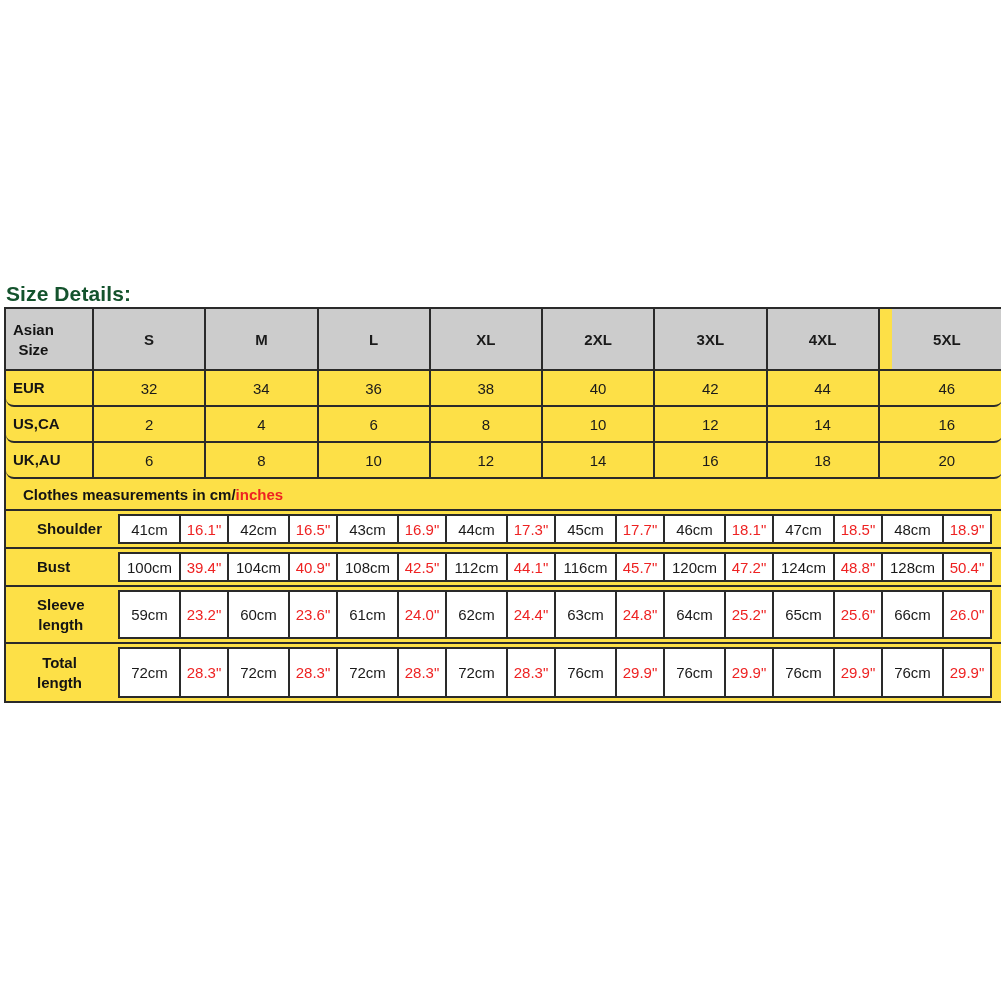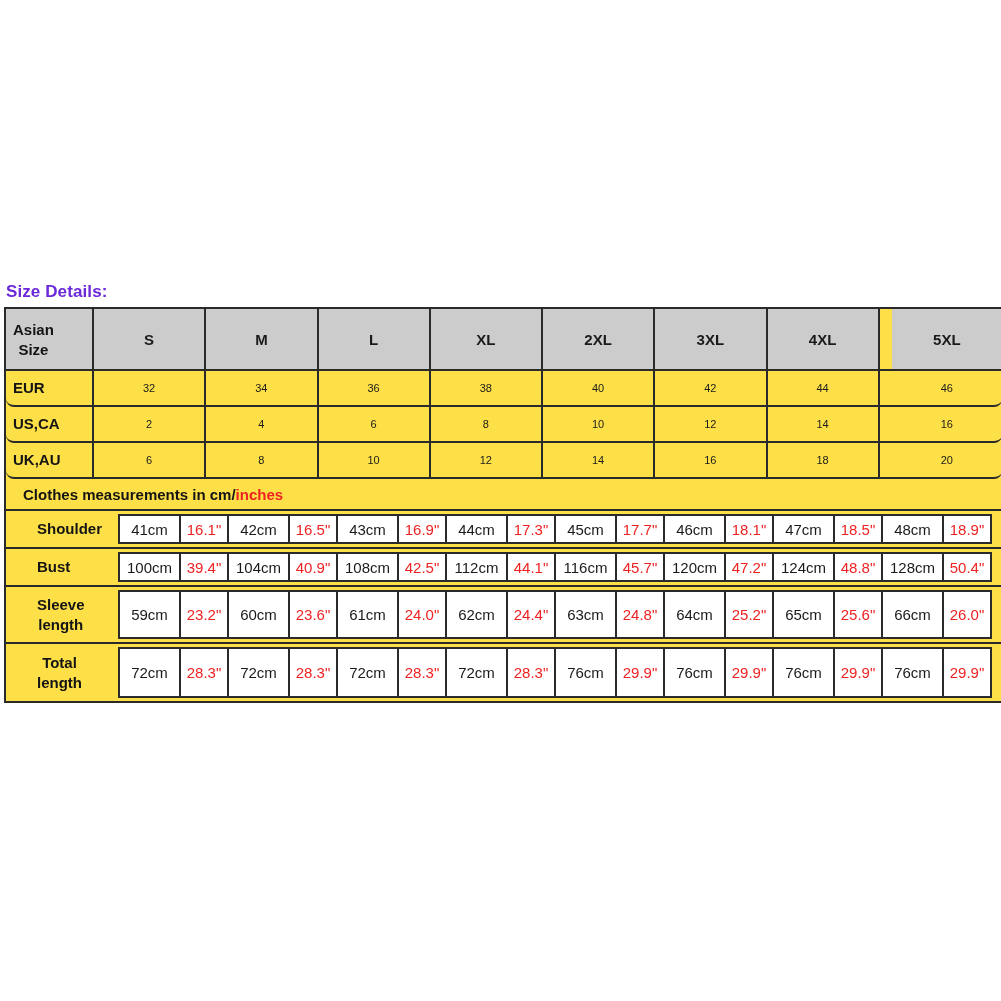--- a/index.html
+++ b/index.html
@@ -19,23 +19,23 @@
     width: 1001px;
     height: 1001px;
     overflow: hidden;
   }
 
   
   #size-details-title {
     position: absolute;
     left: 6px;
     top: 282px;
-    font-size: 17px;
+    font-size: 21px;
     font-weight: bold;
-    color: #6d28d9;
+    color: #14532d;
     letter-spacing: 0.1px;
     white-space: nowrap;
   }
 
   
   #size-table {
     position: absolute;
     left: 4px;
     top: 307px;
     width: 1000px;
@@ -94,21 +94,21 @@
     font-weight: bold;
     font-size: 15px;
   }
 
   
   .conv-row {
     height: 36px;
     border-bottom: 2px solid #2a2a2a;
     border-radius: 8px;
   }
-  .conv-row .size-cell { font-size: 11px; }
+  .conv-row .size-cell { font-size: 15px; }
 
   
   #measure-banner {
     height: 30px;
     border-bottom: 2px solid #2a2a2a;
     display: flex;
     align-items: center;
     padding-left: 17px;
     font-size: 15px;
     font-weight: bold;

